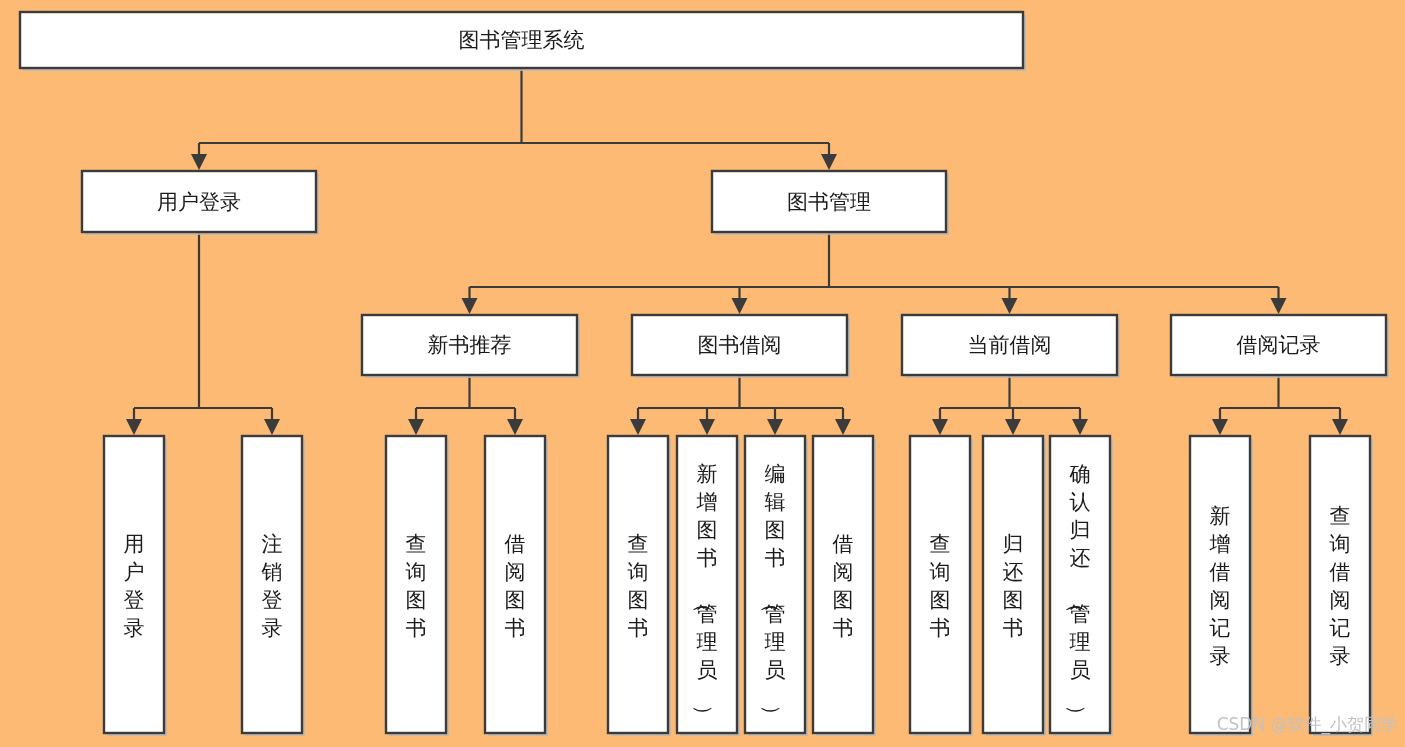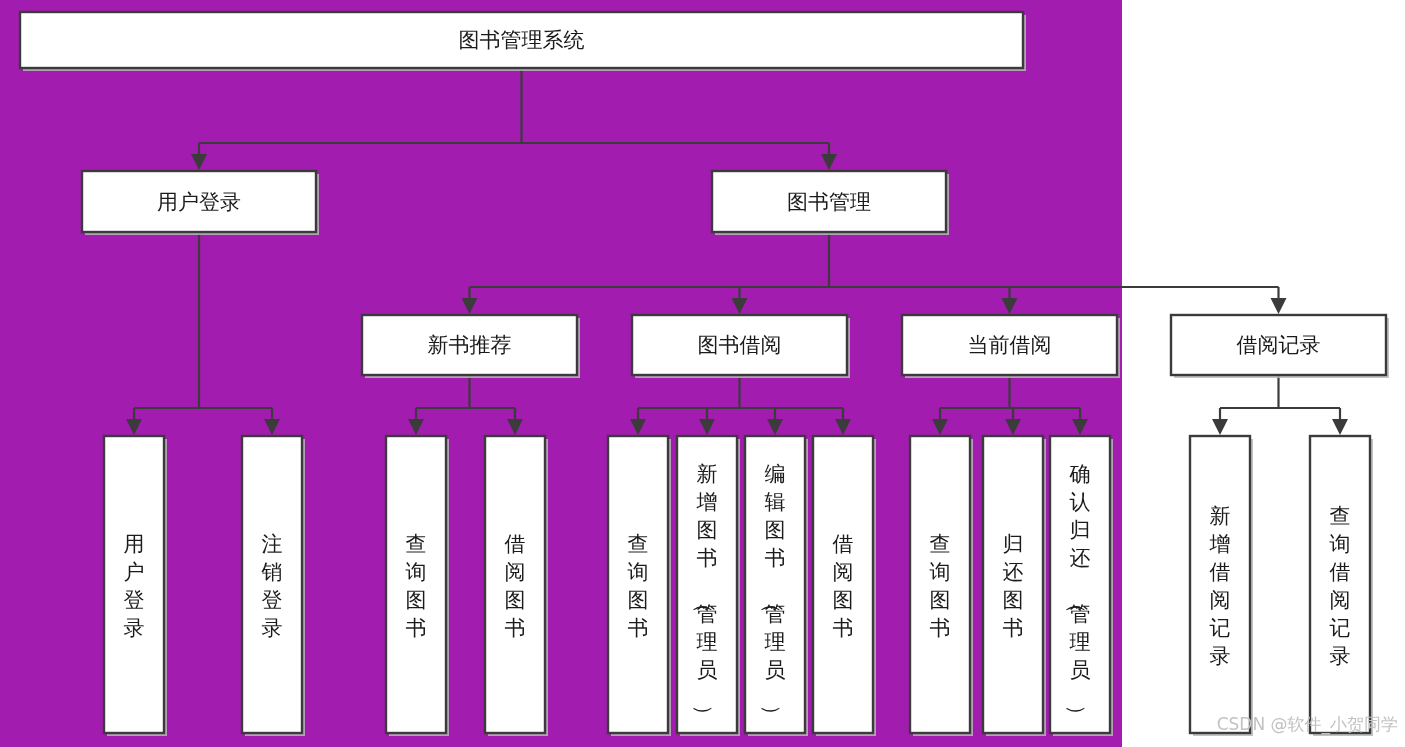--- a/index.html
+++ b/index.html
@@ -8,23 +8,23 @@
     background: #ffffff;
   }
   body {
     width: 1405px;
     height: 747px;
     overflow: hidden;
     font-family: "DejaVu Sans", "Liberation Sans", sans-serif;
   }
   #diagram-root {
     position: relative;
-    width: 1122px;
+    width: 1405px;
     height: 747px;
-    background: #a21caf;
+    background: #fdba74;
   }
   svg#flow-svg {
     position: absolute;
     left: 0;
     top: 0;
     width: 1405px;
     height: 747px;
   }
   .node-box {
     fill: #ffffff;

